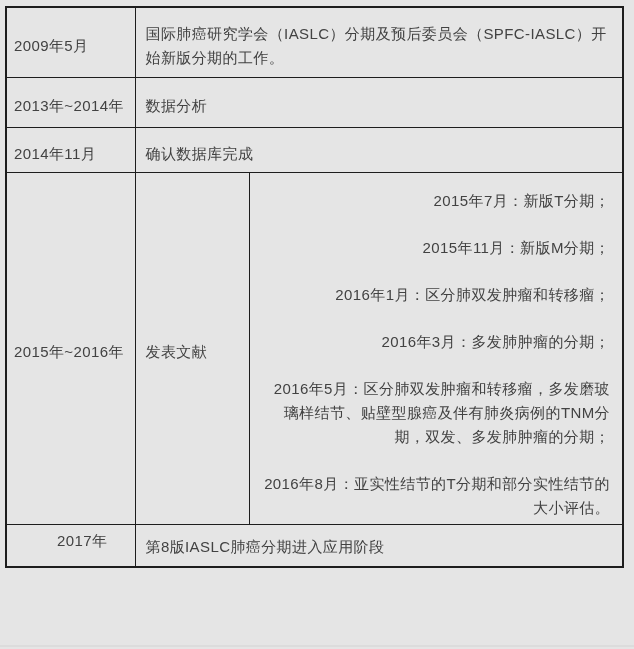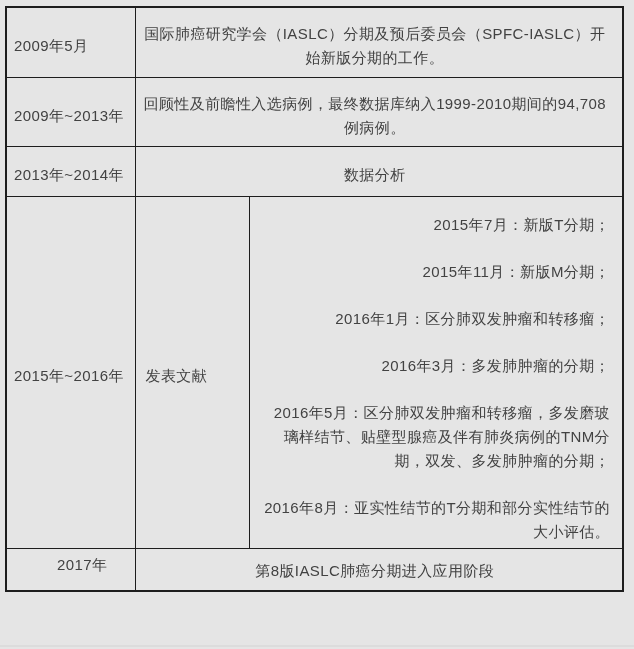--- a/index.html
+++ b/index.html
@@ -34,23 +34,22 @@
     letter-spacing: 0.4px;
     vertical-align: middle;
     padding: 10px 10px 2px 10px;
     overflow: hidden;
   }
   td.date-cell {
     padding-left: 7px;
     white-space: nowrap;
   }
   td.content-cell {
-    padding-left: 4px;
+    padding-left: 10px;
     padding-right: 12px;
-    text-align: center;
   }
   td.category-cell {
     padding-left: 10px;
     white-space: nowrap;
   }
   td.entries-cell {
     vertical-align: top;
     padding: 16px 12px 0 10px;
     text-align: right;
   }
@@ -86,27 +85,27 @@
     <colgroup>
       <col style="width:129px">
       <col style="width:114px">
       <col style="width:374px">
     </colgroup>
     <tbody>
       <tr style="height:70px">
         <td class="date-cell">2009年5月</td>
         <td class="content-cell" colspan="2">国际肺癌研究学会（IASLC）分期及预后委员会（SPFC-IASLC）开始新版分期的工作。</td>
       </tr>
-      <tr style="height:69px">
-        <td class="date-cell">2009年~2013年</td>
-        <td class="content-cell" colspan="2">回顾性及前瞻性入选病例，最终数据库纳入1999-2010期间的94,708例病例。</td>
-      </tr>
       <tr style="height:50px">
         <td class="date-cell">2013年~2014年</td>
         <td class="content-cell" colspan="2">数据分析</td>
+      </tr>
+      <tr style="height:45px">
+        <td class="date-cell">2014年11月</td>
+        <td class="content-cell" colspan="2">确认数据库完成</td>
       </tr>
       <tr style="height:349px">
         <td class="date-cell">2015年~2016年</td>
         <td class="category-cell">发表文献</td>
         <td class="entries-cell">
           <p>2015年7月：新版T分期；</p>
           <p>2015年11月：新版M分期；</p>
           <p>2016年1月：区分肺双发肿瘤和转移瘤；</p>
           <p>2016年3月：多发肺肿瘤的分期；</p>
           <p>2016年5月：区分肺双发肿瘤和转移瘤，多发磨玻璃样结节、贴壁型腺癌及伴有肺炎病例的TNM分期，双发、多发肺肿瘤的分期；</p>

